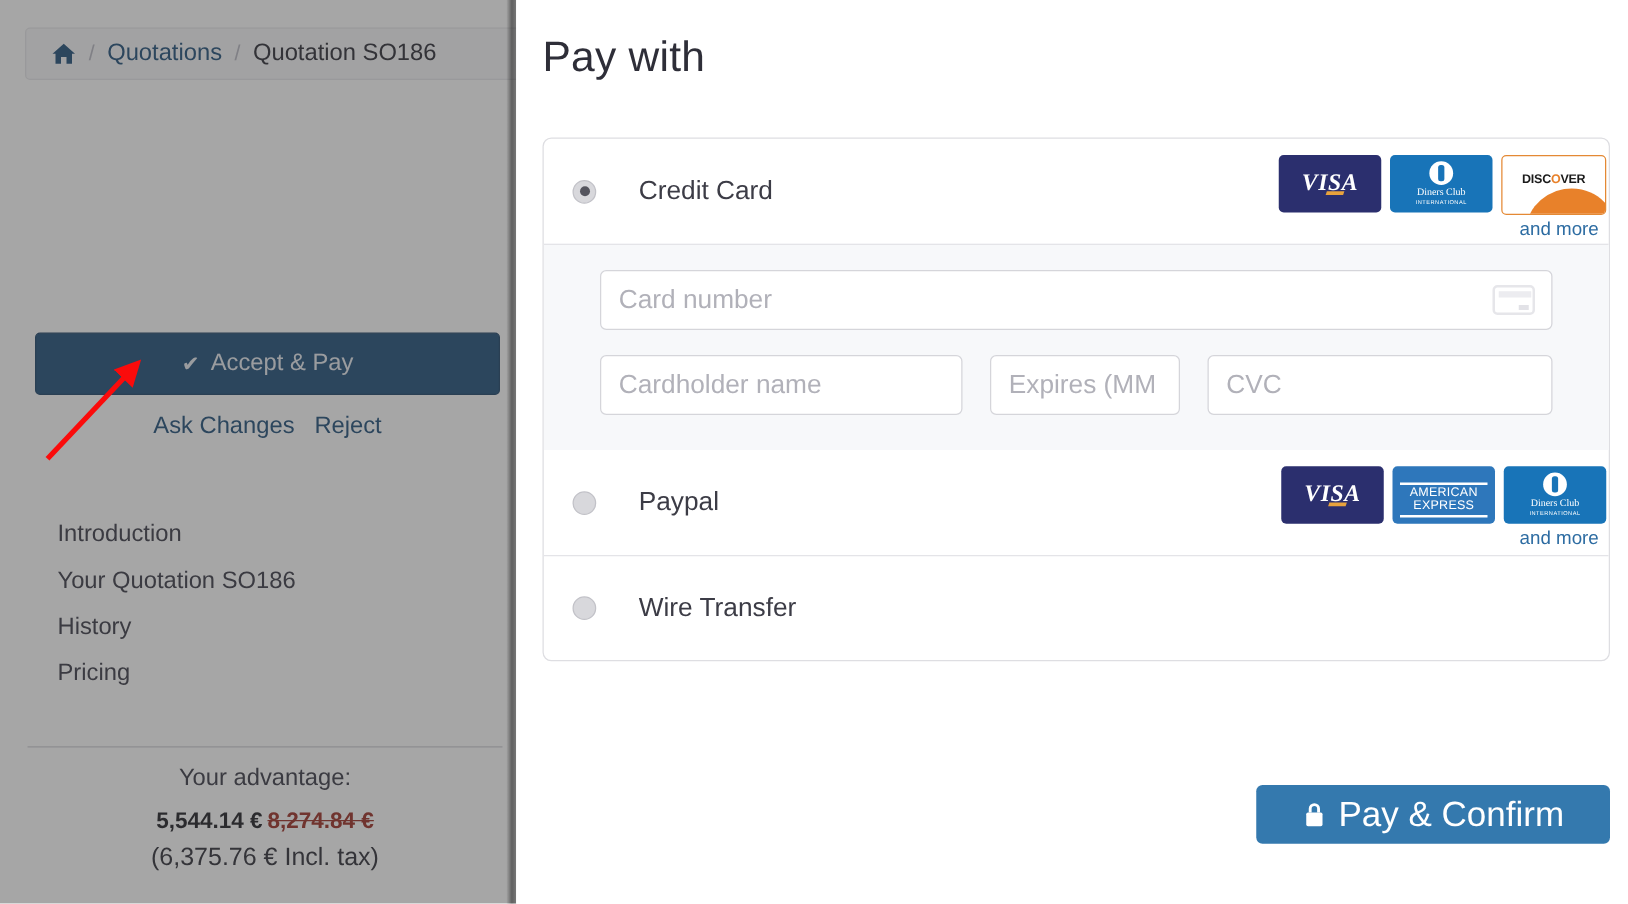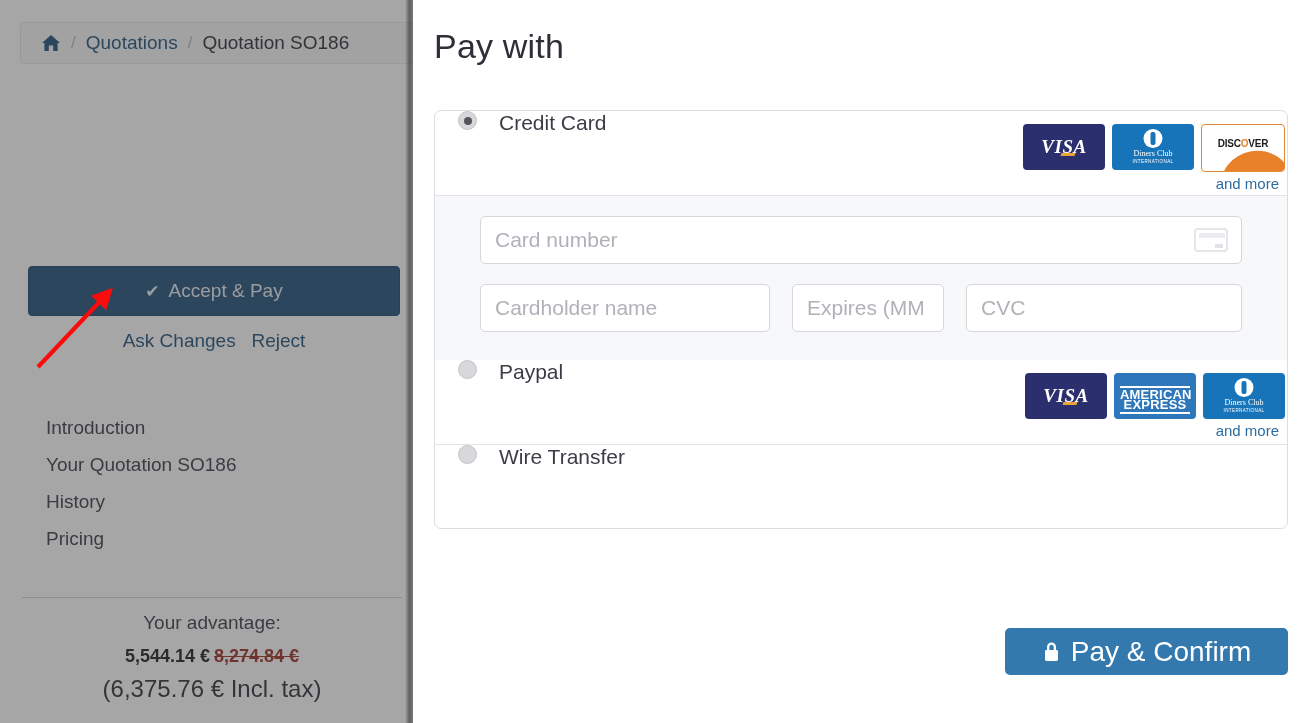--- a/index.html
+++ b/index.html
@@ -77,21 +77,21 @@
     position: absolute; left: 22px; top: 597px;
     width: 380px; height: 1px; background: #d2d2d6;
   }
   .advantage {
     position: absolute; left: 22px; top: 612px; width: 380px;
     text-align: center;
   }
   .adv-title { font-size: 19px; color: #3a3a46; margin-bottom: 12px; }
   .adv-prices { font-size: 18px; color: #1c1c22; font-weight: bold; }
   .adv-old { color: #9c2d23; text-decoration: line-through; margin-left: 4px; }
-  .adv-tax { font-size: 24px; color: #2d2d36; font-weight: normal; margin-top: 8px; }
+  .adv-tax { font-size: 20px; color: #2d2d36; font-weight: normal; margin-top: 8px; }
 
   
   .dim {
     position: absolute; left: 0; top: 0;
     width: 413px; height: 723px;
     background: rgba(60,60,60,0.46);
   }
   .modal-edge {
     position: absolute; left: 405px; top: 0;
     width: 8px; height: 723px;
@@ -118,24 +118,25 @@
     width: 854px;
     border: 1px solid #dedee2;
     border-radius: 7px;
     background: #ffffff;
     box-sizing: border-box;
     overflow: hidden;
   }
   .acq-row {
     position: relative;
     height: 84px;
-    display: flex; 
+    display: flex; align-items: center;
     padding-left: 23px;
     box-sizing: border-box;
     cursor: pointer;
+    gap: 12px;
   }
   .acq-row + .acq-row { border-top: 1px solid #e4e4e8; }
   .radio {
     width: 19px; height: 19px; border-radius: 50%;
     background: #d8d8dc;
     border: 1px solid #c2c2c8;
     box-sizing: border-box;
     position: relative; flex: 0 0 auto;
   }
   .radio.checked::after {
@@ -196,21 +197,21 @@
   }
   .logo-discover .dtext {
     position: absolute; left: 0; right: 0; top: 13px; text-align: center;
     font-size: 10px; font-weight: bold; color: #1b1b1b;
     letter-spacing: -0.2px; z-index: 2;
   }
   .logo-discover .dtext i { color: #e8812a; font-style: normal; }
   .logo-amex { background: #2e77bb; }
   .logo-amex .atext {
     position: absolute; left: 6px; right: 6px; top: 13px;
-    color: #ffffff; font-size: 13px; font-weight: bold;
+    color: #ffffff; font-size: 10px; font-weight: normal;
     text-align: center; line-height: 10px; letter-spacing: 0.2px;
     border-top: 2px solid #ffffff; border-bottom: 2px solid #ffffff;
     padding: 2px 0;
   }
   .and-more {
     margin-top: 3px; font-size: 15px; color: #2d6ca2;
     text-align: right; padding-right: 6px;
   }
 
   .cc-body {

